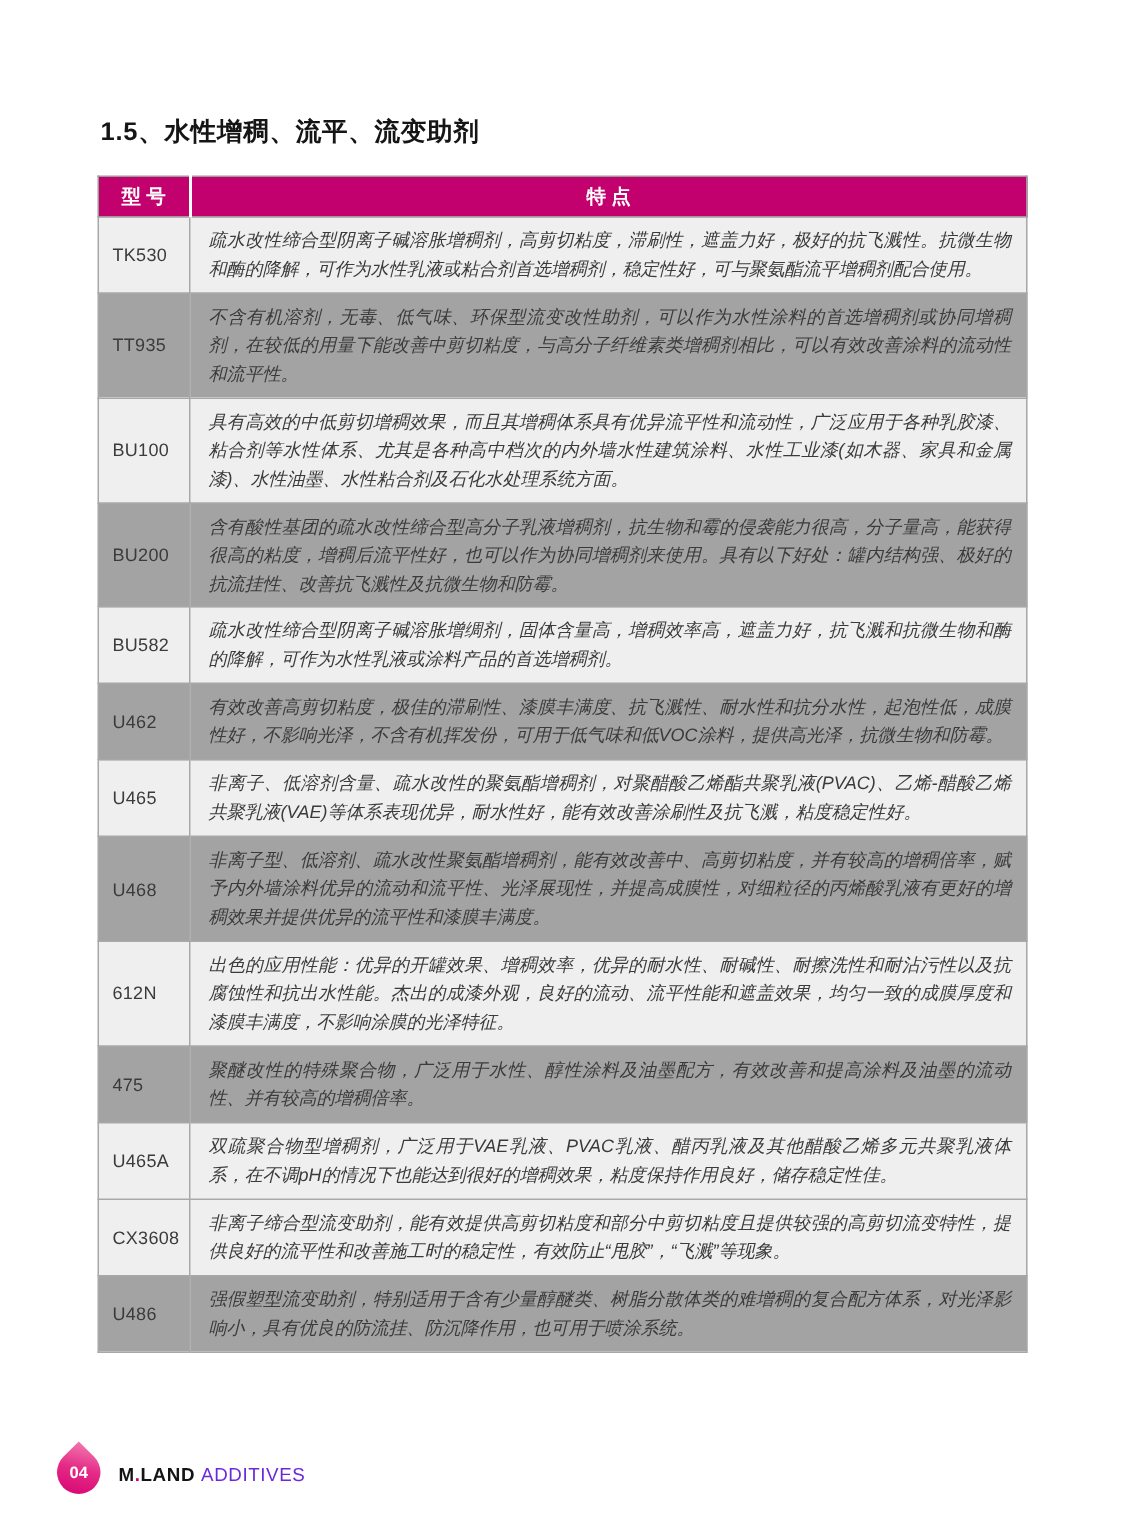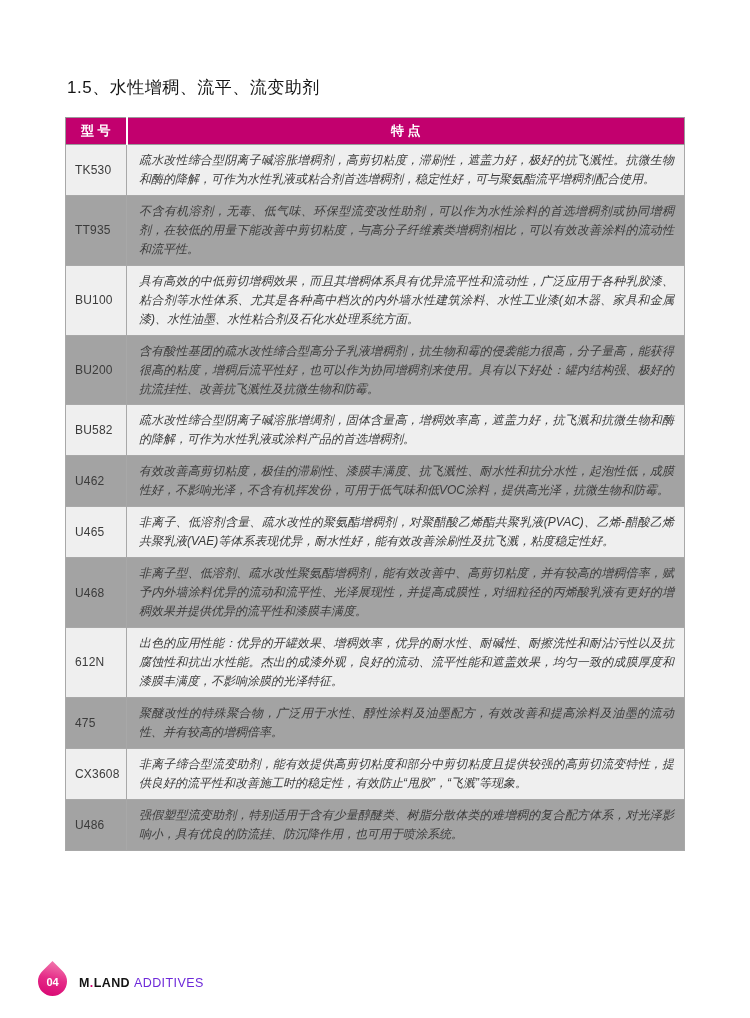--- a/index.html
+++ b/index.html
@@ -6,21 +6,21 @@
   html, body { margin: 0; padding: 0; }
   body {
     width: 750px; height: 1018px;
     background: #ffffff;
     font-family: "Liberation Sans", "DejaVu Sans", sans-serif;
   }
   .page { position: relative; width: 750px; height: 1018px; overflow: hidden; background:#fff; }
 
   .title {
     position: absolute; left: 67px; top: 76px; margin: 0;
-    font-size: 17px; font-weight: normal; color: #151515;
+    font-size: 17px; font-weight: bold; color: #151515;
     letter-spacing: 0.5px;
   }
 
   table.spec-table {
     position: absolute; left: 65px; top: 117px;
     width: 620px; border-collapse: collapse;
     border: 1px solid #9b9b9b;
     padding-left: 36px;
   }
   .spec-table th {
@@ -117,20 +117,24 @@
   </tr>
         <tr class="spec-row odd">
     <td class="cell-model">612N</td>
     <td class="cell-features">出色的应用性能：优异的开罐效果、增稠效率，优异的耐水性、耐碱性、耐擦洗性和耐沾污性以及抗腐蚀性和抗出水性能。杰出的成漆外观，良好的流动、流平性能和遮盖效果，均匀一致的成膜厚度和漆膜丰满度，不影响涂膜的光泽特征。</td>
   </tr>
         <tr class="spec-row">
     <td class="cell-model">475</td>
     <td class="cell-features">聚醚改性的特殊聚合物，广泛用于水性、醇性涂料及油墨配方，有效改善和提高涂料及油墨的流动性、并有较高的增稠倍率。</td>
   </tr>
         <tr class="spec-row odd">
+    <td class="cell-model">U465A</td>
+    <td class="cell-features">双疏聚合物型增稠剂，广泛用于VAE乳液、PVAC乳液、醋丙乳液及其他醋酸乙烯多元共聚乳液体系，在不调pH的情况下也能达到很好的增稠效果，粘度保持作用良好，储存稳定性佳。</td>
+  </tr>
+        <tr class="spec-row odd">
     <td class="cell-model">CX3608</td>
     <td class="cell-features">非离子缔合型流变助剂，能有效提供高剪切粘度和部分中剪切粘度且提供较强的高剪切流变特性，提供良好的流平性和改善施工时的稳定性，有效防止“甩胶”，“飞溅”等现象。</td>
   </tr>
         <tr class="spec-row">
     <td class="cell-model">U486</td>
     <td class="cell-features">强假塑型流变助剂，特别适用于含有少量醇醚类、树脂分散体类的难增稠的复合配方体系，对光泽影响小，具有优良的防流挂、防沉降作用，也可用于喷涂系统。</td>
   </tr>
       </tbody>
   </table>
 

